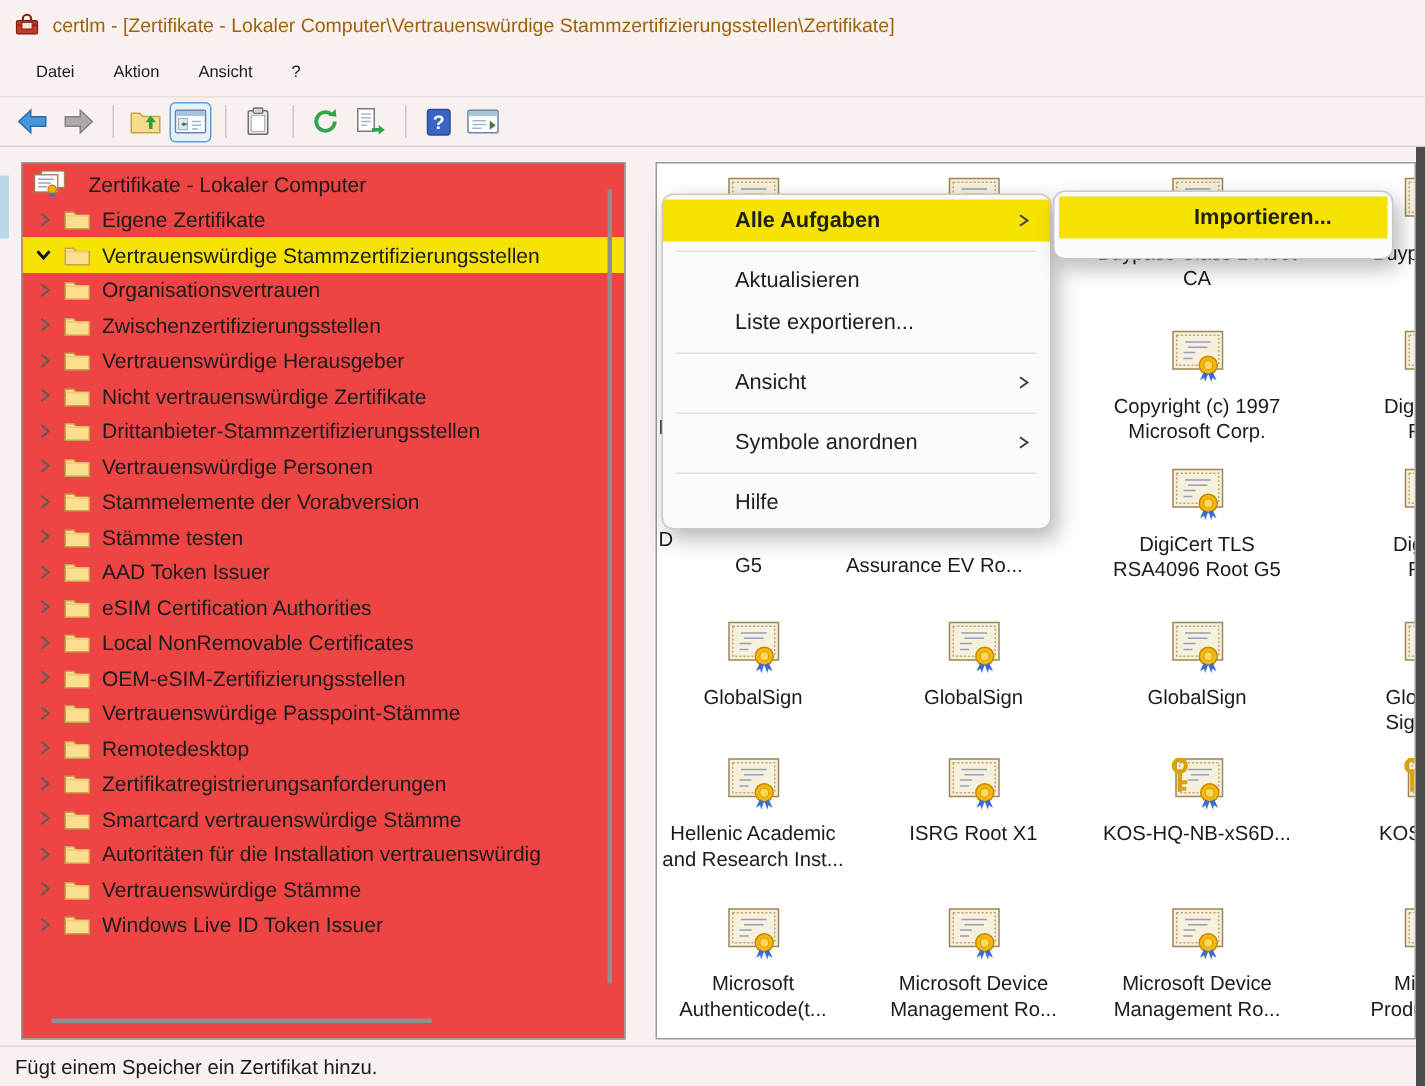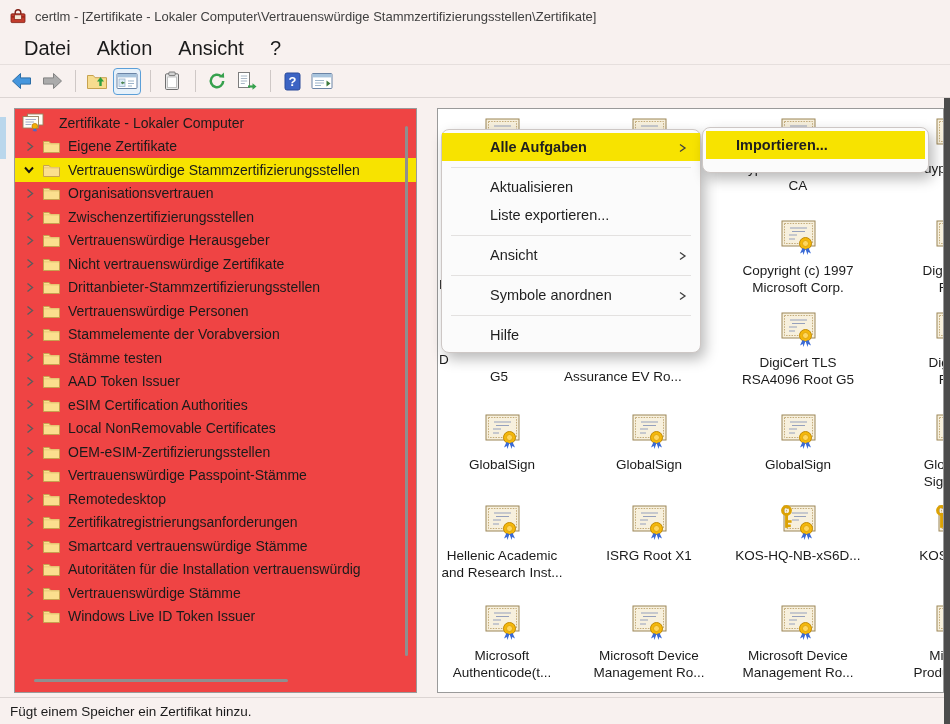--- a/index.html
+++ b/index.html
@@ -9,22 +9,22 @@
     --pane-border:#9a9a9a;
     --text:#1b1b1b;
     --sel-blue:#5b9fd8;
   }
   html,body{margin:0;padding:0;}
   body{background:#d9d9d9;font-family:"Liberation Sans",sans-serif;}
   .window{position:relative;width:950px;height:724px;background:var(--bg);overflow:hidden;color:var(--text);}
 
   
   .titlebar{position:absolute;left:0;top:0;width:100%;height:32px;display:flex;align-items:center;gap:9px;padding-left:10px;box-sizing:border-box;}
-  .title-text{font-size:13px;color:#404040;white-space:nowrap;}
-  .menubar{position:absolute;left:0;top:32px;width:100%;height:33px;display:flex;align-items:center;gap:26px;padding-left:24px;font-size:20px;border-bottom:1px solid #e6dfdd;box-sizing:border-box;}
+  .title-text{font-size:13px;color:#a16207;white-space:nowrap;}
+  .menubar{position:absolute;left:0;top:32px;width:100%;height:33px;display:flex;align-items:center;gap:26px;padding-left:24px;font-size:11px;border-bottom:1px solid #e6dfdd;box-sizing:border-box;}
   .menubar .mi{cursor:default;}
   .toolbar{position:absolute;left:0;top:65px;width:100%;height:33px;display:flex;align-items:center;padding-left:8px;border-bottom:1px solid #dcd5d3;box-sizing:border-box;}
   .tb-btn{width:28px;height:27px;display:flex;align-items:center;justify-content:center;border-radius:4px;margin-right:2px;border:1px solid transparent;box-sizing:border-box;}
   .tb-btn.active{border:1px solid var(--sel-blue);background:#e7f1fa;}
   .tb-sep{width:1px;height:22px;background:#cfc8c6;margin:0 7px;flex:none;}
 
   
   .tree-pane{position:absolute;left:14px;top:108px;width:403px;height:585px;background:#ef4444;border:1px solid var(--pane-border);box-sizing:border-box;overflow:hidden;font-size:14px;}
   .tree-list{padding-top:2px;}
   .tree-row{height:23.5px;display:flex;align-items:center;white-space:nowrap;box-sizing:border-box;}
@@ -48,21 +48,21 @@
   .fragment{position:absolute;line-height:17px;white-space:nowrap;}
 
   
   .context-menu{position:absolute;left:441px;top:129px;width:260px;background:#fbfbfb;border:1px solid #cdc7c5;border-radius:8px;box-shadow:4px 6px 14px rgba(0,0,0,.28);padding:3px 0;z-index:50;box-sizing:border-box;}
   .menu-item{height:28px;display:flex;align-items:center;padding-left:48px;font-size:14.5px;color:#1f1f1f;position:relative;}
   .menu-item .arrow{position:absolute;right:13px;top:8px;}
   .menu-item.hl{background:var(--yellow);font-weight:bold;}
   .menu-sep{height:12px;display:flex;align-items:center;}
   .menu-sep::after{content:"";flex:1;height:1px;background:#e3e1e0;margin:0 9px 0 9px;}
   .submenu{position:absolute;left:702px;top:127px;width:227px;height:46px;background:#fbfbfb;border:1px solid #cdc7c5;border-radius:8px;box-shadow:4px 6px 14px rgba(0,0,0,.28);padding:3px;z-index:60;box-sizing:border-box;}
-  .submenu .menu-item{padding-left:30px;height:28px;}
+  .submenu .menu-item{padding-left:90px;height:28px;}
 
   
   .statusbar{position:absolute;left:0;top:697px;width:944px;height:27px;border-top:1px solid #dcd5d3;display:flex;align-items:center;padding-left:10px;font-size:13.5px;box-sizing:border-box;background:var(--bg);}
   .right-edge{position:absolute;left:944px;top:98px;width:6px;height:626px;background:#4c4c4c;}
   .blue-artifact{position:absolute;left:0;top:117px;width:6px;height:42px;background:#bad7ec;}
   .ic{display:inline-flex;align-items:center;justify-content:center;line-height:0;}
 </style>
 </head>
 <body>
 

